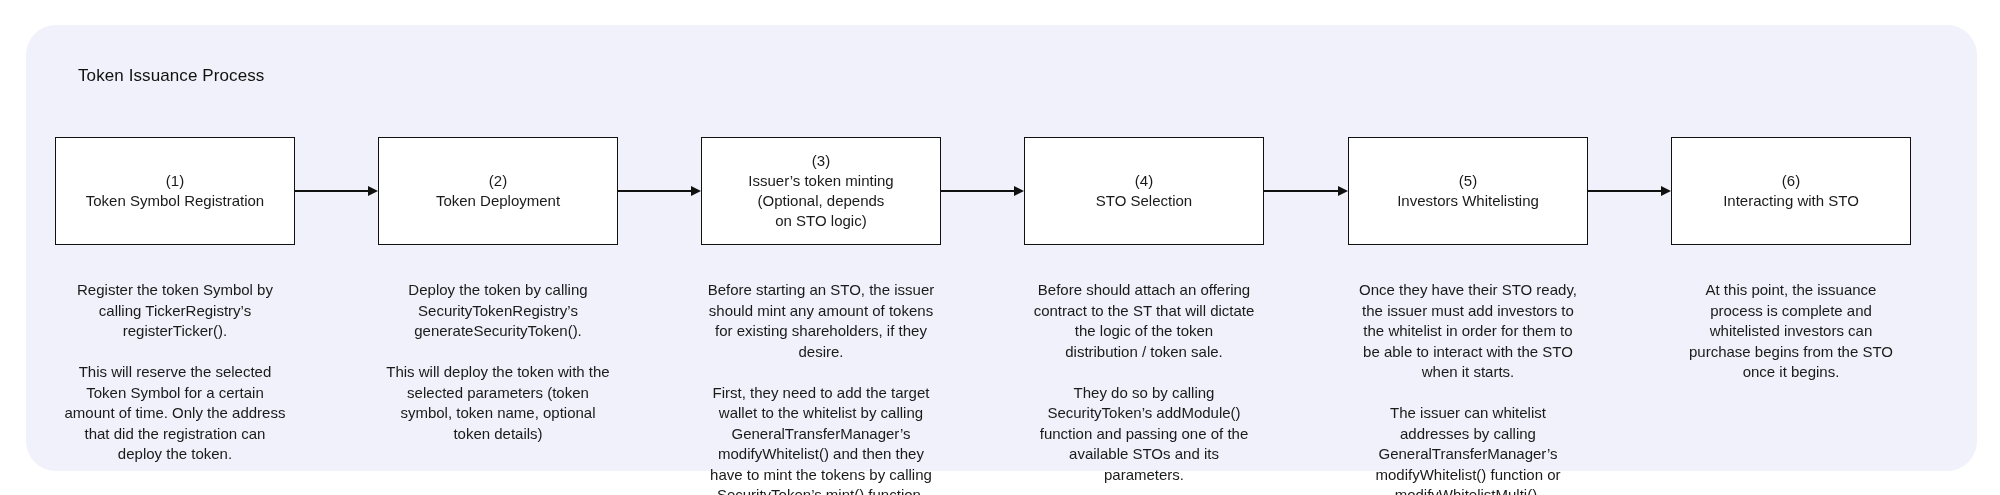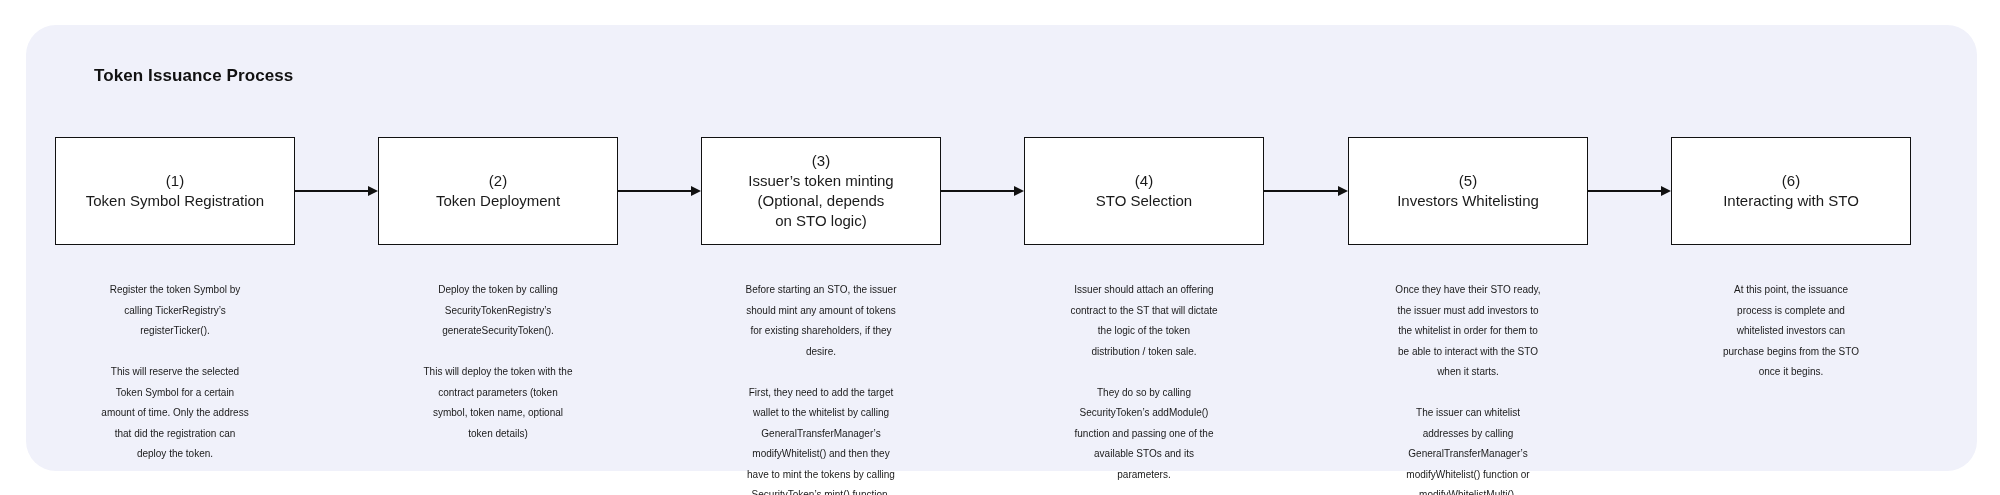--- a/index.html
+++ b/index.html
@@ -19,24 +19,24 @@
     position: absolute;
     left: 26px;
     top: 25px;
     width: 1951px;
     height: 446px;
     background: #f0f1fa;
     border-radius: 30px;
   }
   .card-title {
     position: absolute;
-    left: 68px;
+    left: 52px;
     top: 41px;
     font-size: 17px;
-    font-weight: bold;
+    font-weight: normal;
     color: #111111;
     letter-spacing: 0.1px;
   }
   .step {
     position: absolute;
     top: 112px;
     width: 240px;
   }
   .step-box {
     width: 240px;
@@ -53,21 +53,21 @@
     font-size: 15px;
     line-height: 20px;
     color: #1a1a1a;
   }
   .step-desc {
     width: 268px;
     margin-left: -14px;
     margin-top: 35px;
     white-space: pre-line;
     text-align: center;
-    font-size: 10px;
+    font-size: 15px;
     line-height: 20.5px;
     color: #1a1a1a;
   }
   .arrow {
     position: absolute;
     top: 160px;
     height: 12px;
     display: flex;
     align-items: center;
   }
@@ -115,21 +115,21 @@
     <div class="step" style="left:352px">
       <div class="step-box">
         <div class="box-label">(2)
 Token Deployment</div>
       </div>
       <div class="step-desc">Deploy the token by calling
 SecurityTokenRegistry’s
 generateSecurityToken().
 
 This will deploy the token with the
-contract parameters (token
+selected parameters (token
 symbol, token name, optional
 token details)</div>
     </div>
 
     <div class="arrow" style="left:592px; width:83px">
       <span class="arrow-line"></span>
       <span class="arrow-head"></span>
     </div>
 
     <div class="step" style="left:675px">
@@ -155,21 +155,21 @@
     <div class="arrow" style="left:915px; width:83px">
       <span class="arrow-line"></span>
       <span class="arrow-head"></span>
     </div>
 
     <div class="step" style="left:998px">
       <div class="step-box">
         <div class="box-label">(4)
 STO Selection</div>
       </div>
-      <div class="step-desc">Issuer should attach an offering
+      <div class="step-desc">Before should attach an offering
 contract to the ST that will dictate
 the logic of the token
 distribution / token sale.
 
 They do so by calling
 SecurityToken’s addModule()
 function and passing one of the
 available STOs and its
 parameters.</div>
     </div>

